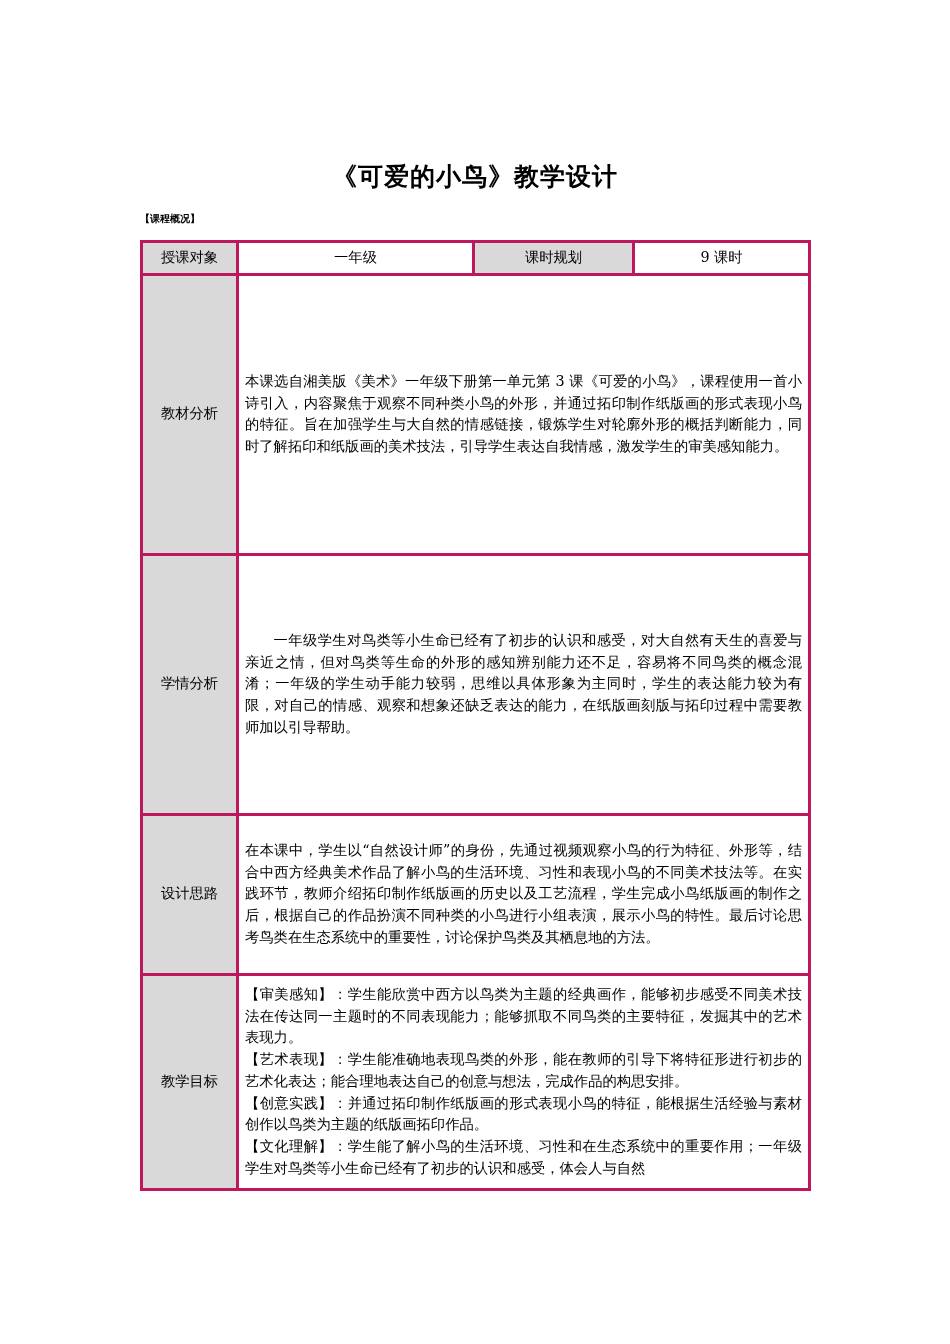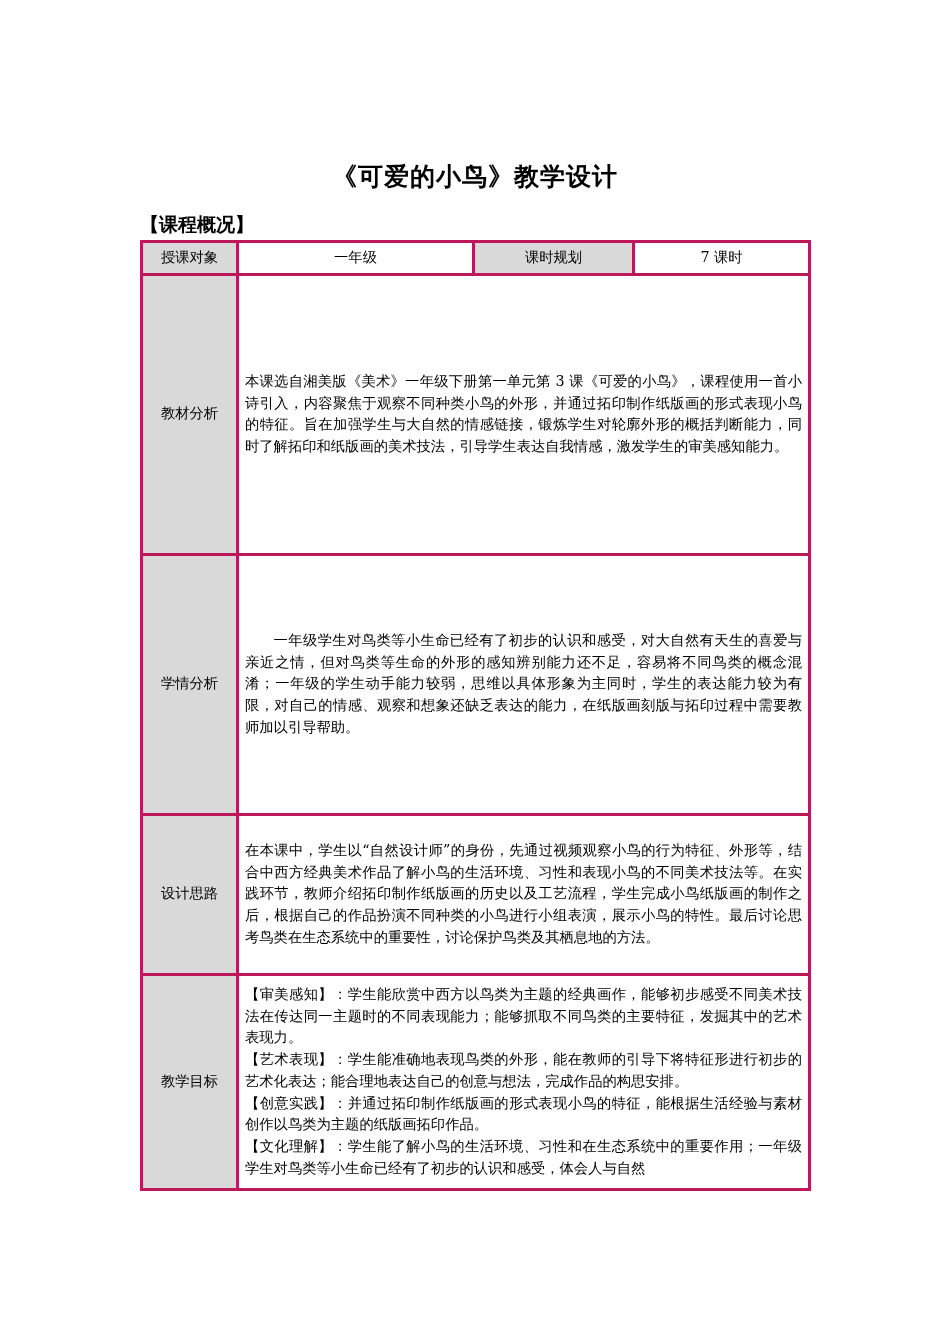--- a/index.html
+++ b/index.html
@@ -32,21 +32,21 @@
     font-family: "DejaVu Sans", "Liberation Sans", sans-serif;
     font-weight: bold;
     font-size: 25px;
     letter-spacing: 1px;
   }
   .section-label {
     position: absolute;
     left: 140px;
     top: 212px;
     font-family: "DejaVu Sans", "Liberation Sans", sans-serif;
-    font-size: 19px;
+    font-size: 10px;
     font-weight: bold;
   }
   table.main {
     position: absolute;
     left: 140px;
     top: 240px;
     width: 668px;
     border-collapse: collapse;
     table-layout: fixed;
   }
@@ -98,21 +98,21 @@
       <col class="col-a">
       <col class="col-b">
       <col class="col-c">
       <col class="col-d">
     </colgroup>
     <tbody>
       <tr>
         <td class="label">授课对象</td>
         <td class="center">一年级</td>
         <td class="label">课时规划</td>
-        <td class="center">7 课时</td>
+        <td class="center">9 课时</td>
       </tr>
       <tr style="height:280px;">
         <td class="label">教材分析</td>
         <td class="body" colspan="3">本课选自湘美版《美术》一年级下册第一单元第 3 课《可爱的小鸟》，课程使用一首小诗引入，内容聚焦于观察不同种类小鸟的外形，并通过拓印制作纸版画的形式表现小鸟的特征。旨在加强学生与大自然的情感链接，锻炼学生对轮廓外形的概括判断能力，同时了解拓印和纸版画的美术技法，引导学生表达自我情感，激发学生的审美感知能力。</td>
       </tr>
       <tr style="height:260px;">
         <td class="label">学情分析</td>
         <td class="body" colspan="3">
           <span class="indent">一年级学生对鸟类等小生命已经有了初步的认识和感受，对大自然有天生的喜爱与亲近之情，但对鸟类等生命的外形的感知辨别能力还不足，容易将不同鸟类的概念混淆；一年级的学生动手能力较弱，思维以具体形象为主同时，学生的表达能力较为有限，对自己的情感、观察和想象还缺乏表达的能力，在纸版画刻版与拓印过程中需要教师加以引导帮助。</span>
         </td>

